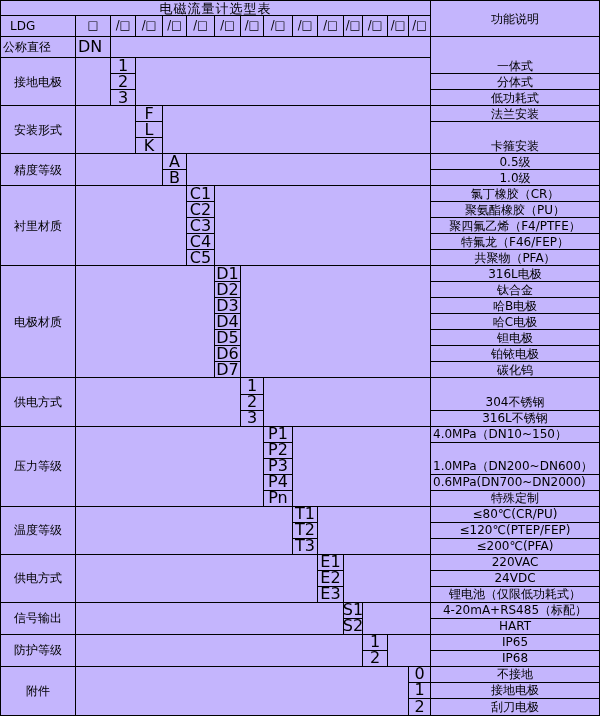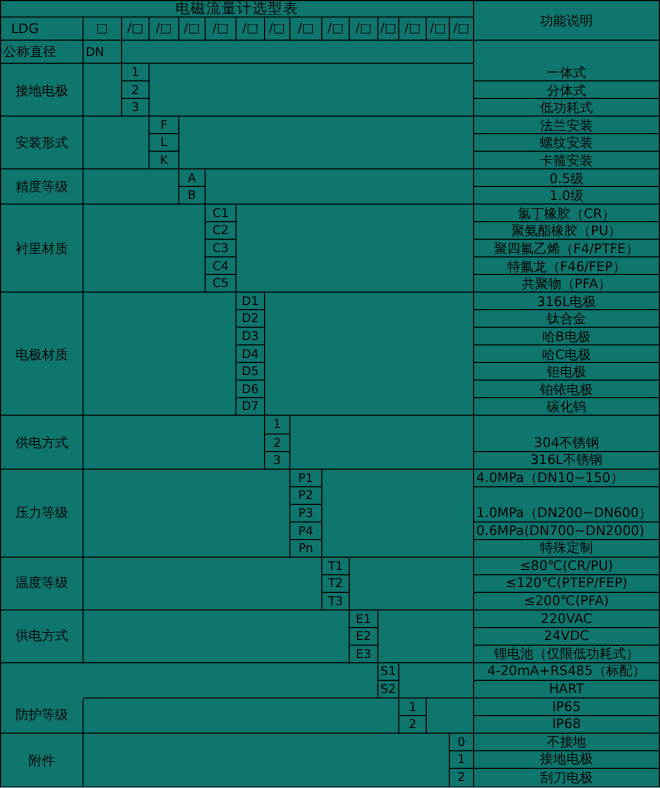--- a/index.html
+++ b/index.html
@@ -1,41 +1,41 @@
 <!DOCTYPE html>
 <html><head>
 <meta charset="utf-8">
 <style>
   html,body{margin:0;padding:0;background:#fff;}
   .tbl{
     position:relative;
     width:600px;height:716px;
     box-sizing:border-box;
     border:1px solid #000;
-    background:#0f766e;
+    background:#c4b5fd;
     display:grid;
     grid-template-columns:75px 35px 25px 27px 24px 28px 26px 23px 29px 25px 26px 19px 25px 21px 22px 1fr;
     grid-template-rows:15px 21px 21px repeat(41,1fr);
     font-family:"DejaVu Sans","Liberation Sans",sans-serif;
     color:#000;
   }
   .c{
     border-right:1px solid #000;
     border-bottom:1px solid #000;
     display:flex;align-items:center;justify-content:center;
     font-size:12px;line-height:1;
     white-space:nowrap;overflow:hidden;
     box-sizing:border-box;
   }
   .br0{border-right:none;}
   .bb0{border-bottom:none;}
   .left{justify-content:flex-start;padding-left:2px;}
   .pl8{justify-content:flex-start;padding-left:9px;}
   .title{font-size:13px;letter-spacing:1px;}
-  .code{font-size:11px;}
+  .code{font-size:16px;}
   .slot{font-size:11.5px;}
 </style>
 </head>
 <body>
 
 <div class="tbl">
 
   <div class="c title" style="grid-area:1/1/2/16">电磁流量计选型表</div>
   <div class="c br0" style="grid-area:1/16/3/17">功能说明</div>
 
@@ -69,21 +69,20 @@
   <div class="c br0" style="grid-area:5/16/6/17">分体式</div>
   <div class="c br0" style="grid-area:6/16/7/17">低功耗式</div>
 
   <div class="c" style="grid-area:7/1/10/2">安装形式</div>
   <div class="c" style="grid-area:7/2/10/4"></div>
   <div class="c code" style="grid-area:7/4/8/5">F</div>
   <div class="c code" style="grid-area:8/4/9/5">L</div>
   <div class="c code" style="grid-area:9/4/10/5">K</div>
   <div class="c" style="grid-area:7/5/10/16"></div>
   <div class="c br0" style="grid-area:7/16/8/17">法兰安装</div>
-  <div class="c br0" style="grid-area:8/16/9/17">螺纹安装</div>
   <div class="c br0" style="grid-area:9/16/10/17">卡箍安装</div>
 
   <div class="c" style="grid-area:10/1/12/2">精度等级</div>
   <div class="c" style="grid-area:10/2/12/5"></div>
   <div class="c code" style="grid-area:10/5/11/6">A</div>
   <div class="c code" style="grid-area:11/5/12/6">B</div>
   <div class="c" style="grid-area:10/6/12/16"></div>
   <div class="c br0" style="grid-area:10/16/11/17">0.5级</div>
   <div class="c br0" style="grid-area:11/16/12/17">1.0级</div>
 
@@ -154,20 +153,21 @@
   <div class="c" style="grid-area:35/1/38/2">供电方式</div>
   <div class="c" style="grid-area:35/2/38/11"></div>
   <div class="c code" style="grid-area:35/11/36/12">E1</div>
   <div class="c code" style="grid-area:36/11/37/12">E2</div>
   <div class="c code" style="grid-area:37/11/38/12">E3</div>
   <div class="c" style="grid-area:35/12/38/16"></div>
   <div class="c br0" style="grid-area:35/16/36/17">220VAC</div>
   <div class="c br0" style="grid-area:36/16/37/17">24VDC</div>
   <div class="c br0" style="grid-area:37/16/38/17">锂电池（仅限低功耗式）</div>
 
+  <div class="c" style="grid-area:38/1/40/2">信号输出</div>
   <div class="c" style="grid-area:38/2/40/12"></div>
   <div class="c code" style="grid-area:38/12/39/13">S1</div>
   <div class="c code" style="grid-area:39/12/40/13">S2</div>
   <div class="c" style="grid-area:38/13/40/16"></div>
   <div class="c br0" style="grid-area:38/16/39/17">4-20mA+RS485（标配）</div>
   <div class="c br0" style="grid-area:39/16/40/17">HART</div>
 
   <div class="c" style="grid-area:40/1/42/2">防护等级</div>
   <div class="c" style="grid-area:40/2/42/13"></div>
   <div class="c code" style="grid-area:40/13/41/14">1</div>

